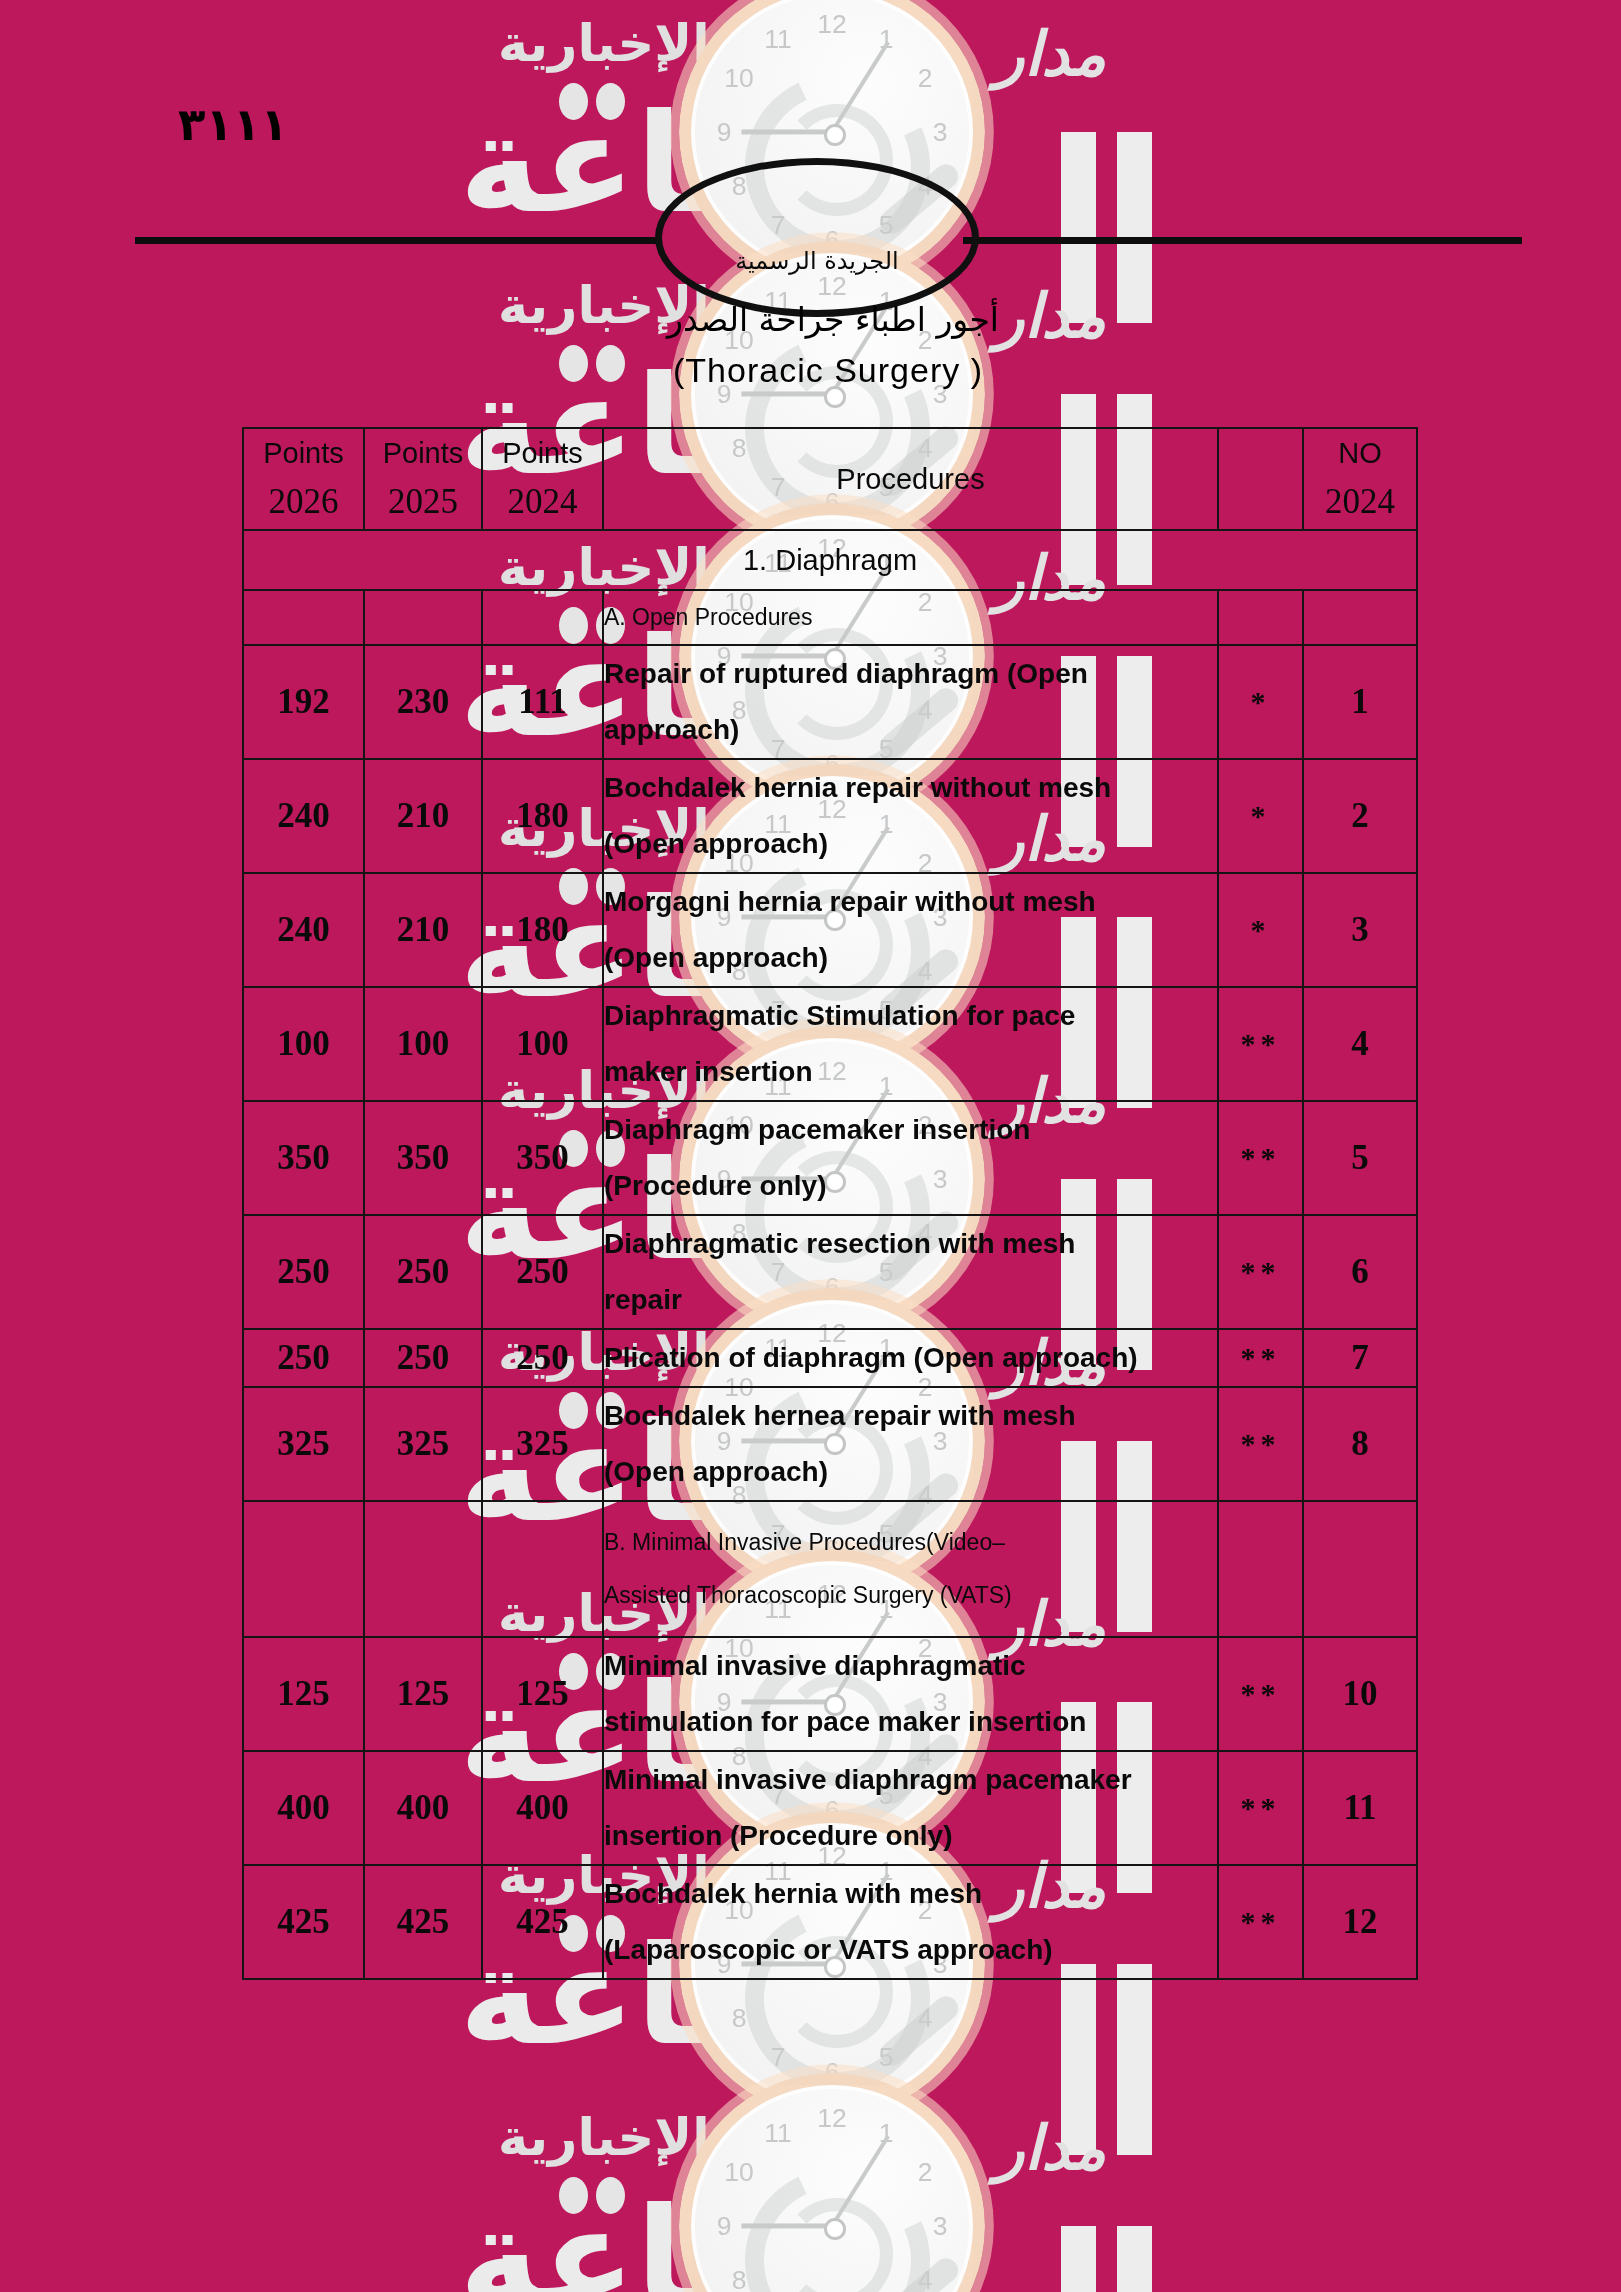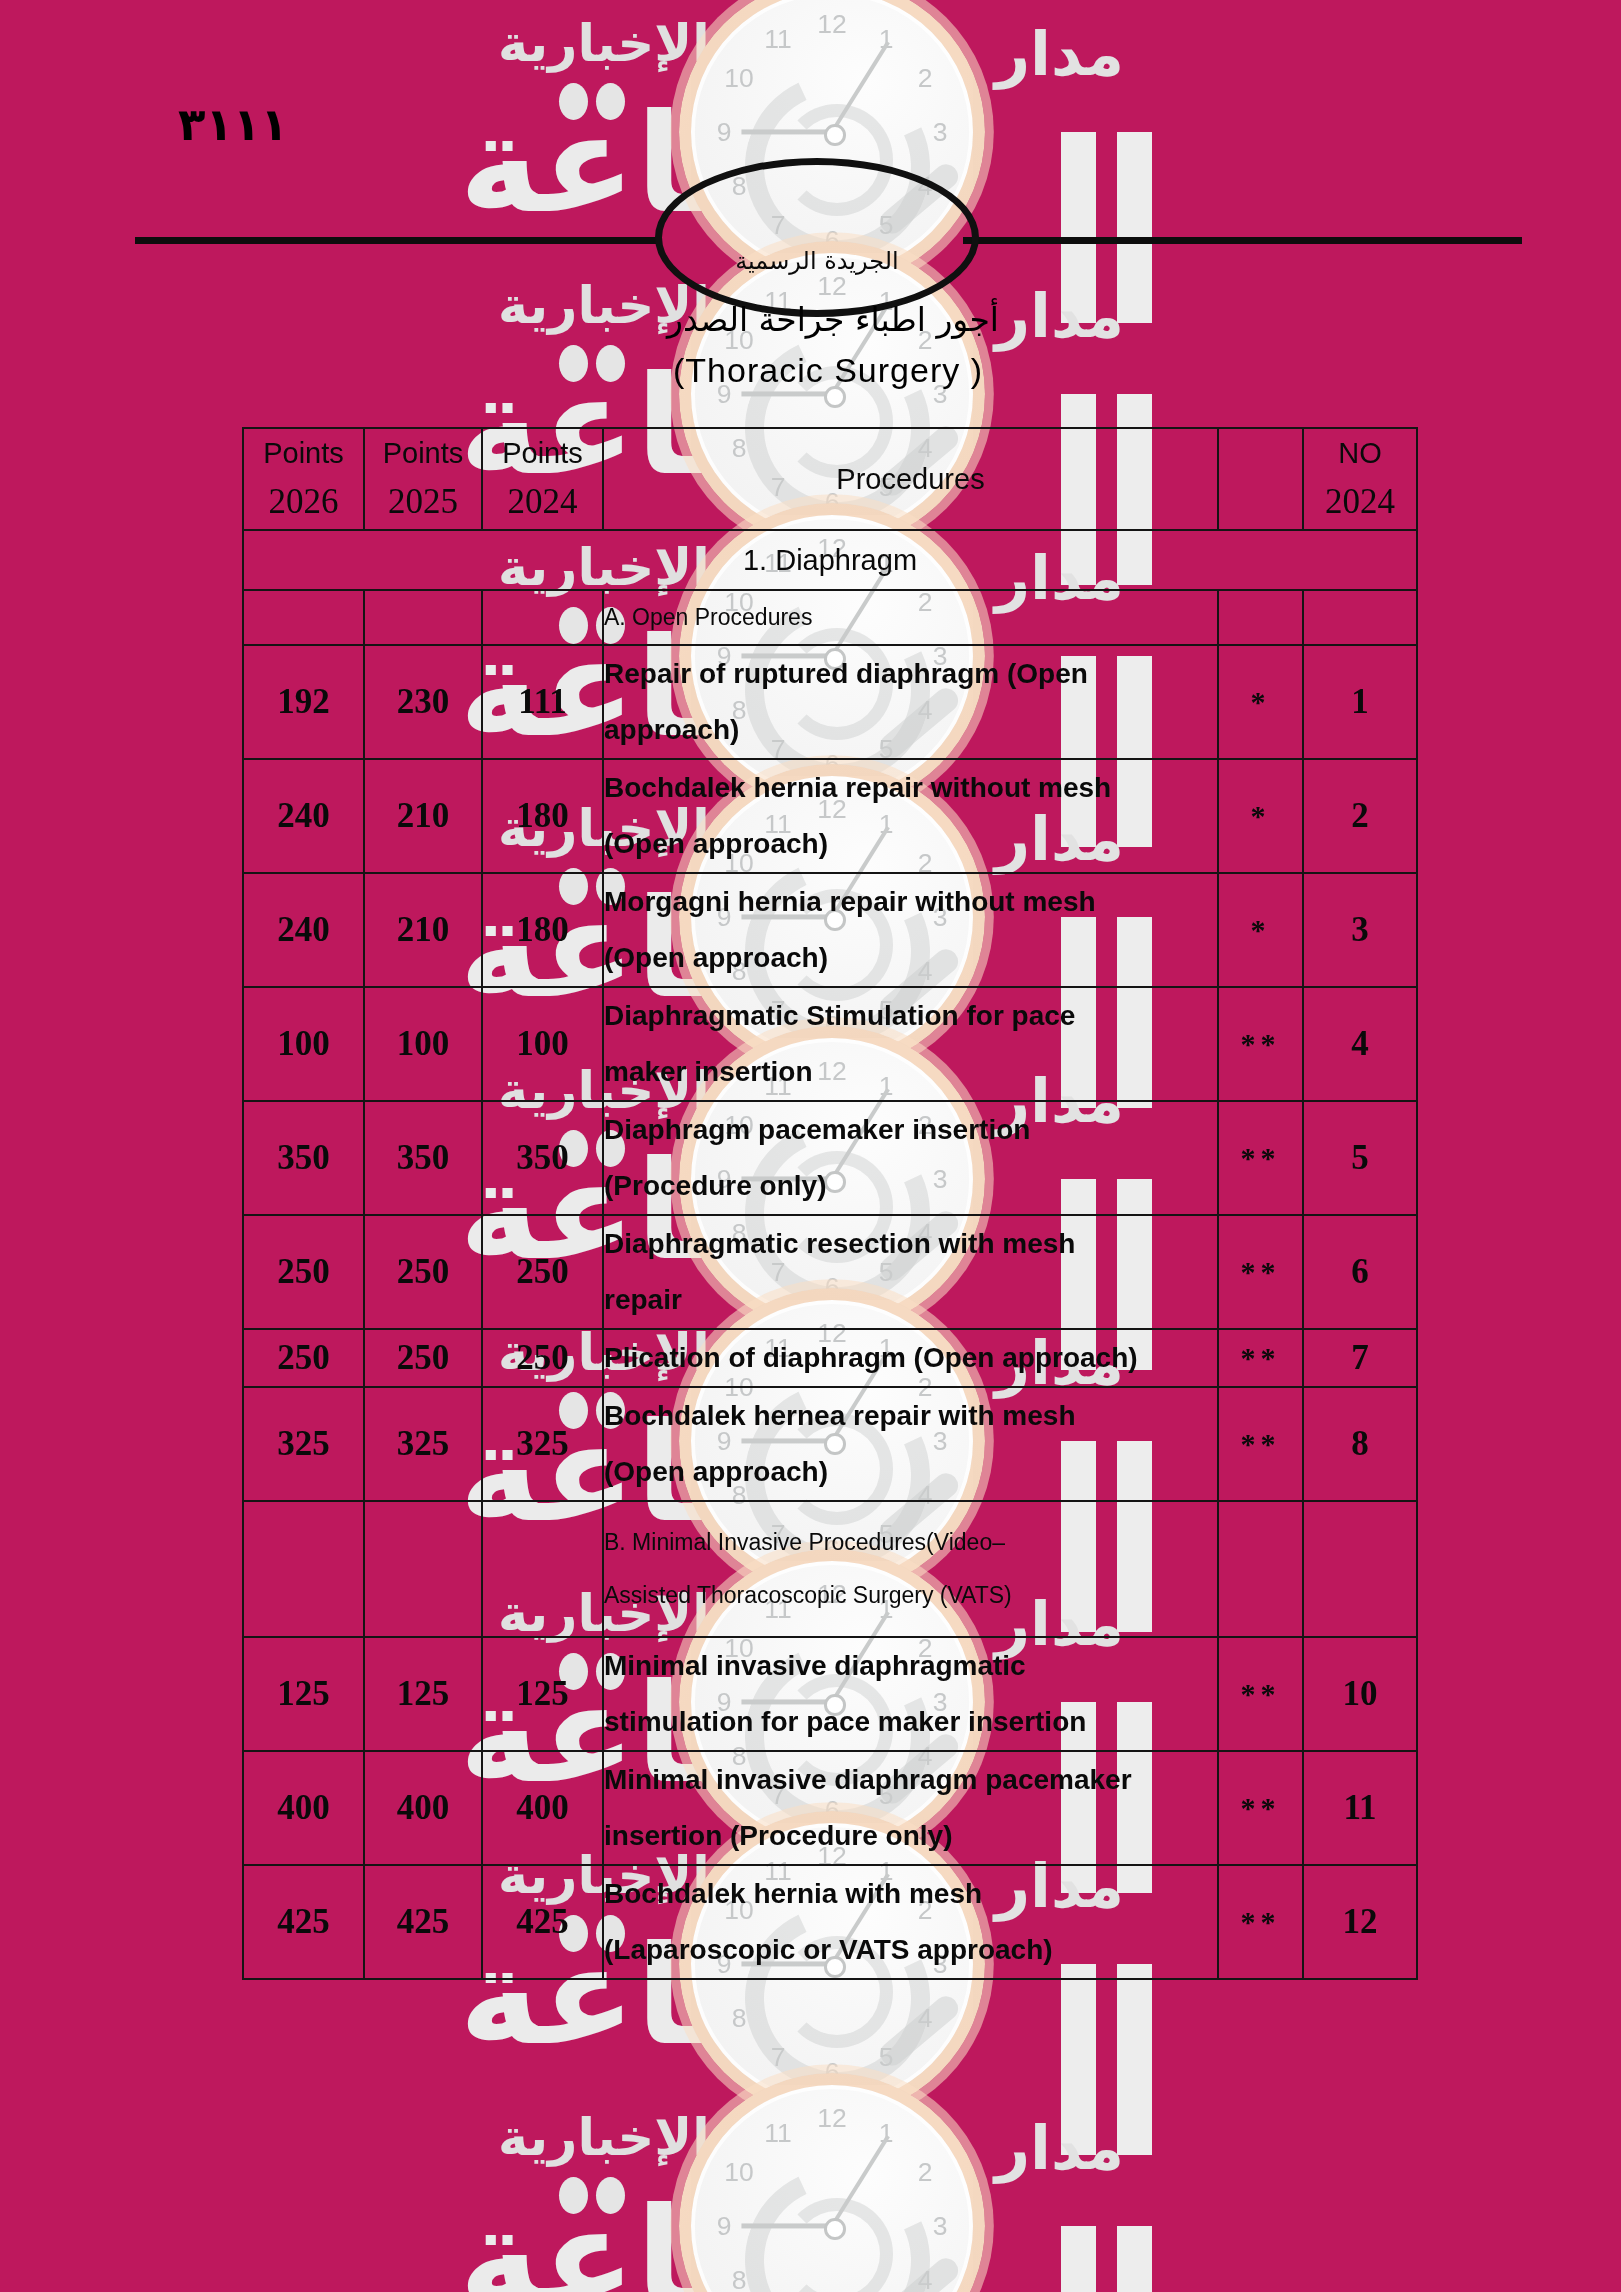--- a/index.html
+++ b/index.html
@@ -30,21 +30,21 @@
               border:13.7px solid rgba(203,205,205,0.45);border-left-color:transparent;}
   .wm-tail{position:absolute;left:181px;top:196px;width:94px;height:23.5px;border-radius:11.8px;
            background:rgba(203,205,205,0.5);transform:rotate(-40deg);}
   .wm-news{position:absolute;left:498px;top:29px;font-size:51px;font-weight:bold;color:#e0e0e0;
            font-family:"DejaVu Sans",sans-serif;}
   .wm-dot{position:absolute;width:29px;height:37px;border-radius:50%;background:#e5e5e5;top:98px;}
   .wm-dot-a{left:559px}.wm-dot-b{left:596px}
   .wm-big{position:absolute;left:459px;top:110px;font-size:137px;line-height:1;font-weight:bold;
           color:#ebebeb;font-family:"DejaVu Sans",sans-serif;}
   .wm-madar{position:absolute;left:995px;top:33px;font-size:61px;font-weight:bold;color:#e2e2e2;
-            font-family:"DejaVu Sans",sans-serif;}
+            font-family:"DejaVu Sans",sans-serif;font-style:italic;}
   .wm-bar{position:absolute;top:147px;width:35px;height:191px;background:#ededed;}
   .wm-bar-a{left:1061px}.wm-bar-b{left:1117px}
 
   
   .content{position:absolute;inset:0;z-index:1;}
   .page-number{position:absolute;left:178px;top:98px;font-family:"DejaVu Sans",sans-serif;
                font-weight:bold;font-size:45px;letter-spacing:8.8px;color:#000;}
   .rule{position:absolute;top:237px;height:6.9px;background:#0d0d0d;}
   .rule-left{left:135px;width:521px;}
   .rule-right{left:963px;width:559px;}

